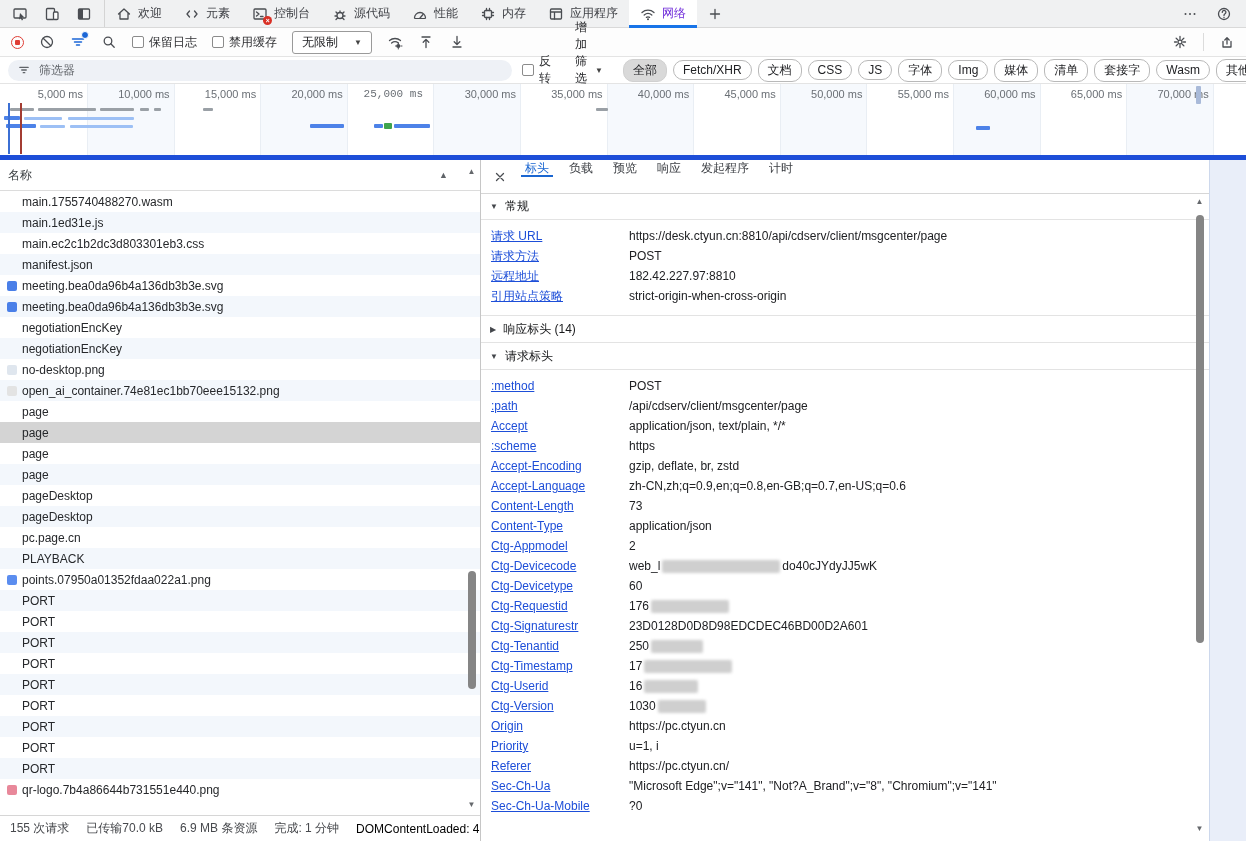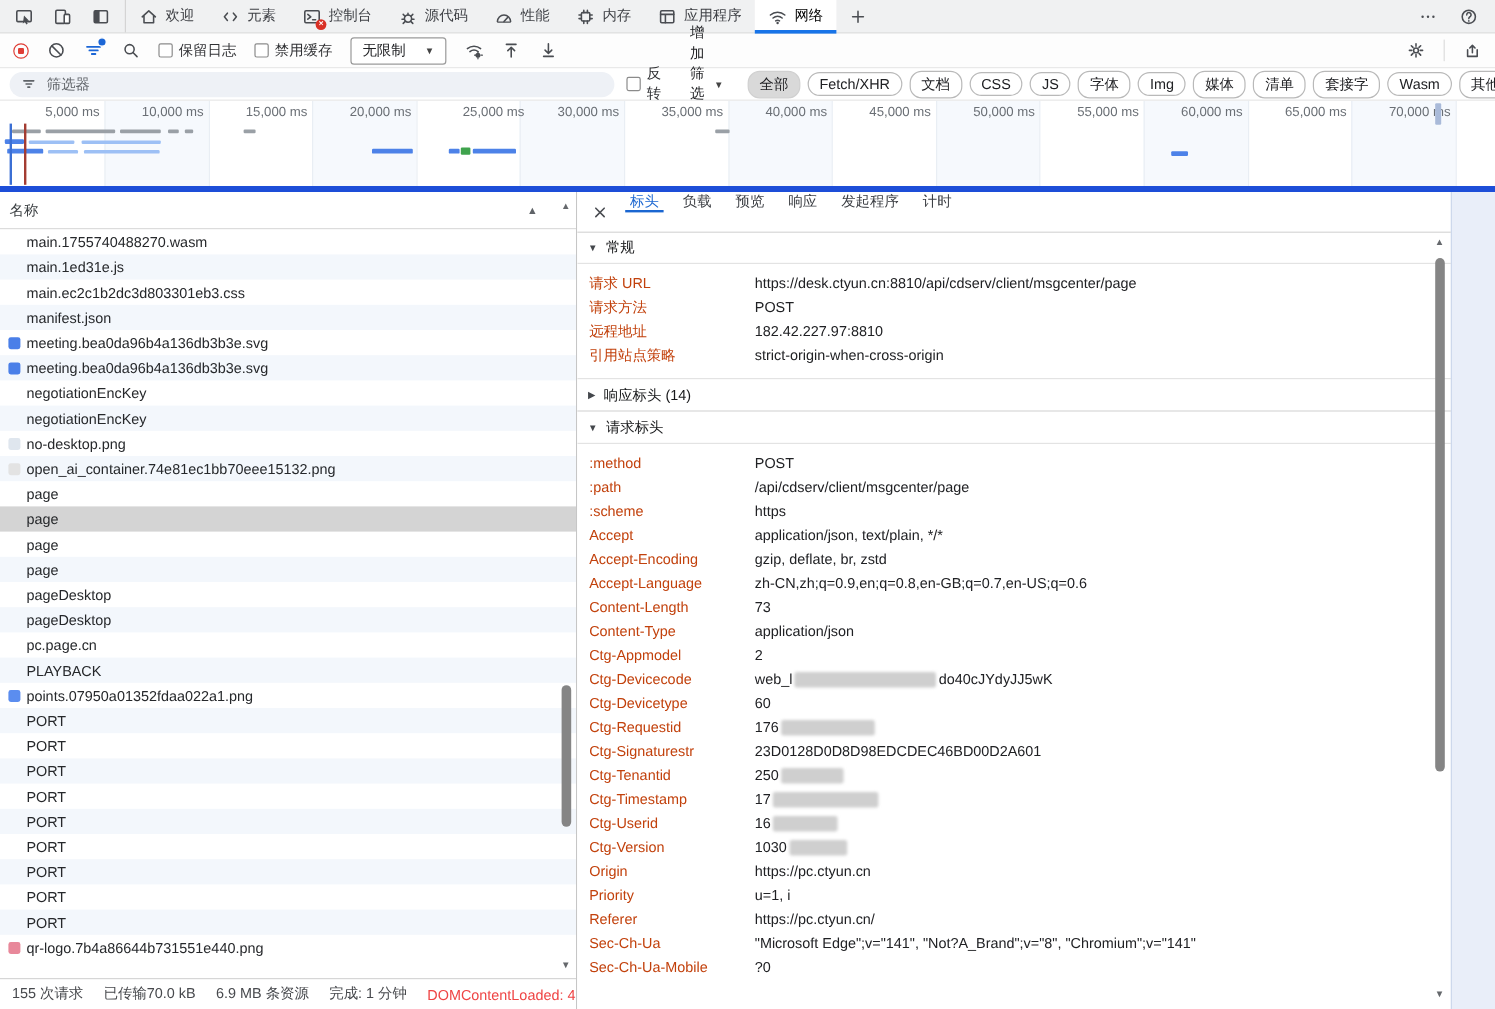--- a/index.html
+++ b/index.html
@@ -6,21 +6,21 @@
   .devtools{width:1246px;height:841px;position:relative;overflow:hidden;background:#fff;
     font-family:"Liberation Sans",sans-serif;font-size:12px;color:#202124;}
   .devtools *{box-sizing:border-box;}
 
   
   .tabbar{height:28px;background:#f0f1f2;display:flex;align-items:stretch;border-bottom:1px solid #d9d9d9;}
   .tb-icons{display:flex;align-items:center;gap:16px;padding:0 12px;border-right:1px solid #d4d4d4;}
   .icon16{width:16px;height:16px;display:inline-flex;align-items:center;justify-content:center;position:relative;flex:0 0 auto;}
   .tabbar-tabs{display:flex;align-items:stretch;}
   .tab{display:flex;align-items:center;gap:6px;padding:0 11px;color:#3f4146;position:relative;cursor:default;}
-  .tab.active{background:#fff;color:#000000;}
+  .tab.active{background:#fff;color:#6d28d9;}
   .tab.active::after{content:"";position:absolute;left:0;right:0;bottom:-1px;height:3px;background:#1874e8;}
   .badge-red{position:absolute;right:-4px;bottom:-3px;width:9px;height:9px;border-radius:50%;background:#d93025;color:#fff;
     font-size:7px;line-height:9px;text-align:center;font-weight:bold;}
   .badge-blue{position:absolute;right:-3px;top:-3px;width:8px;height:8px;border-radius:50%;background:#1b66d6;border:1px solid #fff;}
   .tab-plus{display:flex;align-items:center;padding:0 10px;color:#5f6368;}
   .tabbar-right{margin-left:auto;display:flex;align-items:center;gap:18px;padding:0 14px;}
 
   
   .toolbar{height:29px;display:flex;align-items:center;gap:15px;padding:0 11px;background:#fdfdfd;border-bottom:1px solid #e4e4e4;}
   .record-icon{width:13px;height:13px;border:1.5px solid #df3d35;border-radius:50%;position:relative;}
@@ -55,21 +55,21 @@
   .left-panel{width:481px;flex:0 0 481px;border-right:1px solid #c6c6c6;display:flex;flex-direction:column;position:relative;background:#fff;}
   .list-header{height:31px;flex:0 0 31px;border-bottom:1px solid #dcdcdc;display:flex;align-items:center;padding:0 8px;color:#3c4043;}
   .sort-arrow{margin-left:auto;margin-right:24px;font-size:9px;color:#5f6368;}
   .request-list{flex:1;overflow:hidden;position:relative;}
   .req-row{height:21px;display:flex;align-items:center;padding-left:22px;white-space:nowrap;position:relative;color:#26282b;}
   .req-row.striped{background:#f3f7fc;}
   .req-row.selected{background:#d4d4d4;}
   .req-icon{position:absolute;left:7px;top:5.5px;width:10px;height:10px;border-radius:2px;}
   .status-bar{height:26px;flex:0 0 26px;border-top:1px solid #d6d6d6;display:flex;align-items:center;gap:17px;
     padding:0 10px;color:#47494d;white-space:nowrap;overflow:hidden;background:#fff;}
-  .dom-loaded{color:#ef4444;}
+  .dom-loaded{color:#000000;}
 
   
   .scrollbar{position:absolute;width:13px;z-index:6;}
   .sb-arrow{position:absolute;left:0;width:13px;height:12px;color:#65686c;font-size:8px;line-height:12px;text-align:center;}
   .sb-thumb{position:absolute;left:2.5px;width:8px;border-radius:4px;background:#858585;}
   .left-sb{top:6px;bottom:30px;right:2px;}
   .left-sb .sb-thumb{top:405px;height:118px;}
   .right-sb{top:36px;bottom:6px;right:40px;}
   .right-sb .sb-thumb{top:19px;height:428px;}
 
@@ -80,21 +80,21 @@
   .close-btn{width:26px;display:flex;align-items:center;justify-content:center;}
   .dtab{display:flex;align-items:center;padding:0 10px;color:#3b3e43;position:relative;}
   .dtab.active{color:#1a66d1;}
   .dtab.active::after{content:"";position:absolute;left:6px;right:6px;bottom:0;height:2.5px;background:#1a66d1;}
   .detail-content{flex:1;overflow:hidden;}
   .section-header{height:26px;display:flex;align-items:center;gap:7px;padding:0 9px;border-bottom:1px solid #e3e3e3;color:#18191b;}
   .section-header.tall{height:28px;border-top:1px solid #e3e3e3;margin-top:-1px;}
   .tri{font-size:8px;color:#44474c;}
   .kv-block{padding:6px 0 10px;}
   .kv-row{display:flex;align-items:center;min-height:20px;}
-  .kv-key{flex:0 0 148px;padding-left:10px;color:#c2410c;}
+  .kv-key{flex:0 0 148px;padding-left:10px;color:#1d4ed8;text-decoration:underline;}
   .kv-val{color:#202124;display:flex;align-items:center;white-space:nowrap;}
   .redact{display:inline-block;height:13px;border-radius:2px;background:#cfcfcf;filter:blur(1.5px);margin:0 2px;vertical-align:middle;}
   .status-dot{width:10px;height:10px;border-radius:50%;margin-right:6px;flex:0 0 auto;}
 </style>
 </head>
 <body>
 
 <div class="devtools">
 
   <div class="tabbar">
@@ -329,21 +329,21 @@
       <div class="ov-band shaded" style="left: 779.8px; width: 86.6px;"></div>
       <div class="ov-band" style="left: 866.4px; width: 86.6px;"></div>
       <div class="ov-band shaded" style="left: 953px; width: 86.6px;"></div>
       <div class="ov-band" style="left: 1039.6px; width: 86.6px;"></div>
       <div class="ov-band shaded" style="left: 1126.2px; width: 86.6px;"></div>
       <div class="ov-band" style="left: 1212.8px; width: 33.2px;"></div>
       <span class="ov-tick" style="left: 87px;">5,000 ms</span>
       <span class="ov-tick" style="left: 173.6px;">10,000 ms</span>
       <span class="ov-tick" style="left: 260.2px;">15,000 ms</span>
       <span class="ov-tick" style="left: 346.8px;">20,000 ms</span>
-      <span class="ov-tick" style="left: 441px;">25,000 ms</span>
+      <span class="ov-tick" style="left: 427px; font-family: Liberation Mono, monospace;">25,000 ms</span>
       <span class="ov-tick" style="left: 520px;">30,000 ms</span>
       <span class="ov-tick" style="left: 606.6px;">35,000 ms</span>
       <span class="ov-tick" style="left: 693.2px; text-align: right;">40,000 ms</span>
       <span class="ov-tick" style="left: 779.8px;">45,000 ms</span>
       <span class="ov-tick" style="left: 866.4px;">50,000 ms</span>
       <span class="ov-tick" style="left: 953px;">55,000 ms</span>
       <span class="ov-tick" style="left: 1039.6px;">60,000 ms</span>
       <span class="ov-tick" style="left: 1126.2px;">65,000 ms</span>
       <span class="ov-tick" style="left: 1212.8px;">70,000 ms</span>
       <div class="ov-bar" style="left: 10px; top: 24px; width: 24px; height: 3px; background: rgb(154, 160, 166);"></div>
@@ -549,29 +549,29 @@
                 <span>POST</span>
               </span>
             </div>
             <div class="kv-row">
               <span class="kv-key">:path</span>
               <span class="kv-val">
                 <span>/api/cdserv/client/msgcenter/page</span>
               </span>
             </div>
             <div class="kv-row">
+              <span class="kv-key">Accept</span>
+              <span class="kv-val">
+                <span>application/json, text/plain, */*</span>
+              </span>
+            </div>
+            <div class="kv-row">
               <span class="kv-key">:scheme</span>
               <span class="kv-val">
                 <span>https</span>
-              </span>
-            </div>
-            <div class="kv-row">
-              <span class="kv-key">Accept</span>
-              <span class="kv-val">
-                <span>application/json, text/plain, */*</span>
               </span>
             </div>
             <div class="kv-row">
               <span class="kv-key">Accept-Encoding</span>
               <span class="kv-val">
                 <span>gzip, deflate, br, zstd</span>
               </span>
             </div>
             <div class="kv-row">
               <span class="kv-key">Accept-Language</span>

